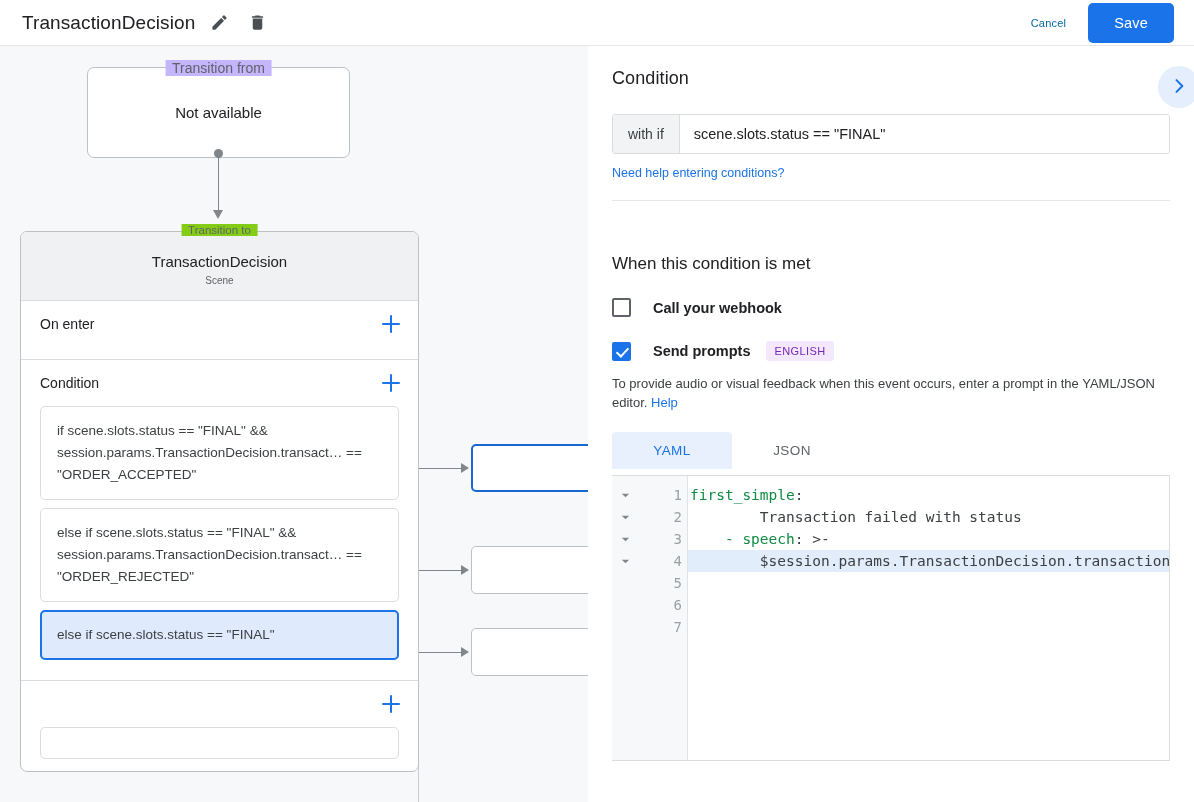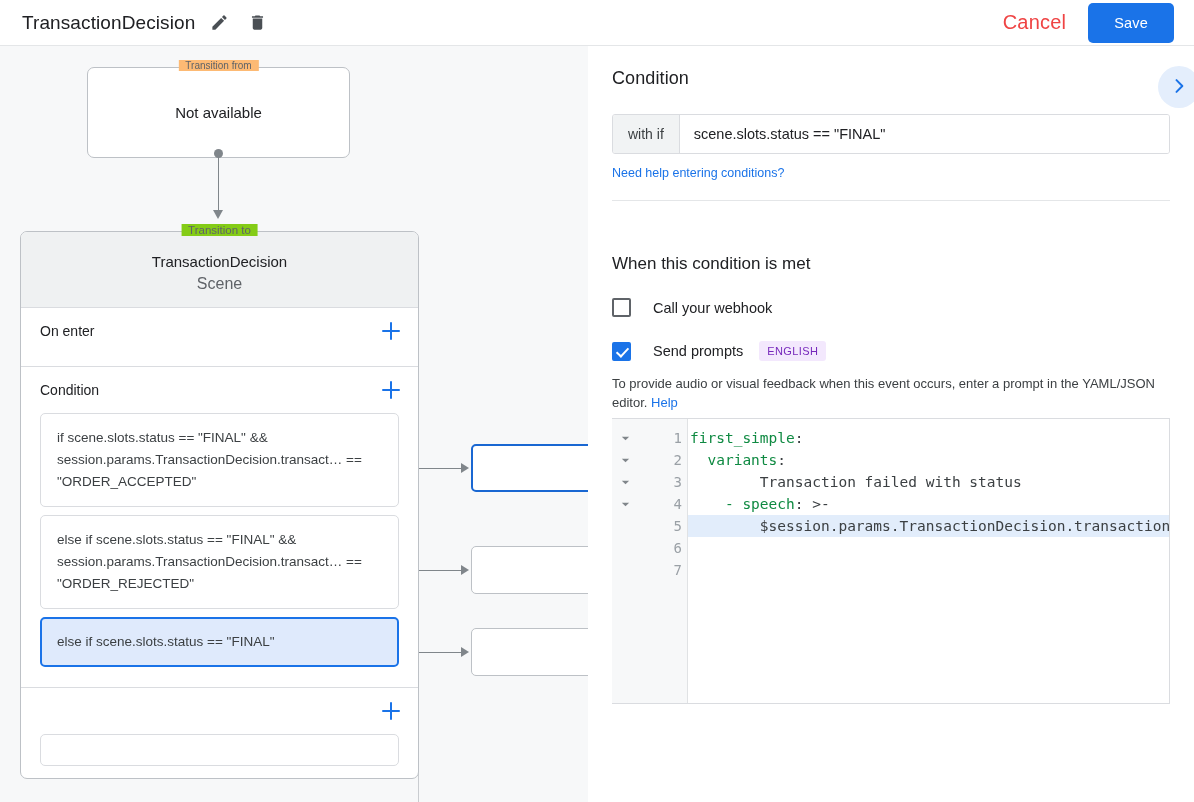--- a/index.html
+++ b/index.html
@@ -23,21 +23,21 @@
     font-size: 19px; color: #202124; letter-spacing: .1px;
   }
   .icon-btn {
     width: 28px; height: 28px; margin-left: 10px;
     display: flex; align-items: center; justify-content: center;
     cursor: pointer; background: none; border: none;
   }
   .icon-btn svg { display: block; }
   .topbar-spacer { flex: 1; }
   .btn-cancel {
-    color: #ef4444; font-size: 20px; font-weight: 500;
+    color: #0369a1; font-size: 11px; font-weight: 500;
     background: none; border: none; cursor: pointer;
     padding: 8px 12px; letter-spacing: .2px;
   }
   .btn-save {
     margin-left: 10px; margin-right: 20px;
     background: #1a73e8; color: #fff;
     font-size: 14.5px; font-weight: 500; letter-spacing: .2px;
     border: none; border-radius: 5px;
     padding: 0 26px; height: 40px; cursor: pointer;
     font-family: "Liberation Sans", sans-serif;
@@ -53,23 +53,23 @@
 
   
   .fbox {
     position: absolute;
     border: 1px solid #bdc1c6;
     border-radius: 7px;
     background: #ffffff;
   }
   .fbox-legend {
     position: absolute; top: -8px; left: 50%; transform: translateX(-50%);
-    background: #fdba74;
+    background: #c4b5fd;
     padding: 0 7px;
-    font-size: 10px; color: #5f6368; white-space: nowrap;
+    font-size: 14px; color: #5f6368; white-space: nowrap;
   }
 
   #transition-from {
     left: 87px; top: 21px; width: 263px; height: 91px;
     display: flex; align-items: center; justify-content: center;
   }
   #transition-from .body { font-size: 15px; color: #202124; }
 
   
   .conn-dot {
@@ -97,21 +97,21 @@
     background: #84cc16; padding: 0 7px;
     font-size: 11.5px; color: #5f6368;
   }
   .scene-head {
     background: #eff1f2;
     border-bottom: 1px solid #dadce0;
     border-radius: 6px 6px 0 0;
     padding: 21px 0 14px; text-align: center;
   }
   .scene-head .name { font-size: 15px; color: #202124; }
-  .scene-head .sub { font-size: 16px; color: #5f6368; margin-top: 5px; }
+  .scene-head .sub { font-size: 10px; color: #5f6368; margin-top: 5px; }
 
   .section {
     border-bottom: 1px solid #dadce0;
     padding: 0 0 12px;
   }
   .section:last-child { border-bottom: none; }
   .section-head {
     display: flex; align-items: center;
     height: 46px; padding: 0 16px 0 19px; justify-content: flex-end;
   }
@@ -218,21 +218,21 @@
   .cb.checked {
     background: #1a73e8; border-color: #1a73e8;
   }
   .cb.checked::after {
     content: ""; position: absolute; left: 5px; top: 1px;
     width: 5px; height: 10px;
     border: solid #fff; border-width: 0 2px 2px 0;
     transform: rotate(43deg);
   }
   .check-label {
-    margin-left: 22px; font-size: 14.5px; color: #202124; font-weight: 400;
+    margin-left: 22px; font-size: 14.5px; color: #202124; font-weight: 700;
   }
   .lang-badge {
     margin-left: 16px; background: #f3e8fd; color: #7627bb;
     font-size: 11px; font-weight: 500; letter-spacing: .4px;
     padding: 4px 8px; border-radius: 3px;
   }
   .hint {
     margin-top: 13px; font-size: 13px; color: #3c4043; line-height: 19px;
     max-width: 556px;
   }
@@ -411,20 +411,24 @@
       </div>
 
       <div class="check-row">
         <div class="cb checked"></div>
         <div class="check-label">Send prompts</div>
         <div class="lang-badge">ENGLISH</div>
       </div>
 
       <div class="hint"><span>To provide audio or visual feedback when this event occurs, enter a prompt in the YAML/JSON editor. </span><a>Help</a></div>
 
+      <div class="tabs">
+        <button class="tab active">YAML</button>
+        <button class="tab">JSON</button>
+      </div>
 
       <div class="editor">
         <div class="gutter">
           <div class="gutter-row">
             <span class="fold">
                 <svg width="11" height="11" viewBox="0 0 12 12" fill="#80868b">
                   <path d="M2 4l4 4 4-4z"></path>
                 </svg>
               </span>
             <span class="lnum">1</span>
@@ -462,21 +466,20 @@
             <span class="lnum">6</span>
           </div>
           <div class="gutter-row">
             <span class="fold"></span>
             <span class="lnum">7</span>
           </div>
         </div>
 
         <div class="code">
           <div class="code-line"><span class="p"></span><span class="k">first_simple</span><span class="p">:</span><span class="p"></span></div>
-          <div class="code-line"><span class="p">  </span><span class="k">variants</span><span class="p">:</span><span class="p"></span></div>
           <div class="code-line"><span class="p">        </span><span class="k"></span><span class="p"></span><span class="p">Transaction failed with status</span></div>
           <div class="code-line"><span class="p">    </span><span class="k">- speech</span><span class="p">: &gt;-</span><span class="p"></span></div>
           <div class="code-line hl"><span class="p">        </span><span class="k"></span><span class="p"></span><span class="p">$session.params.TransactionDecision.transactionD</span></div>
           <div class="code-line"><span class="p"></span><span class="k"></span><span class="p"></span><span class="p"></span></div>
         </div>
       </div>
     </div>
   </div>
 </div>
 

